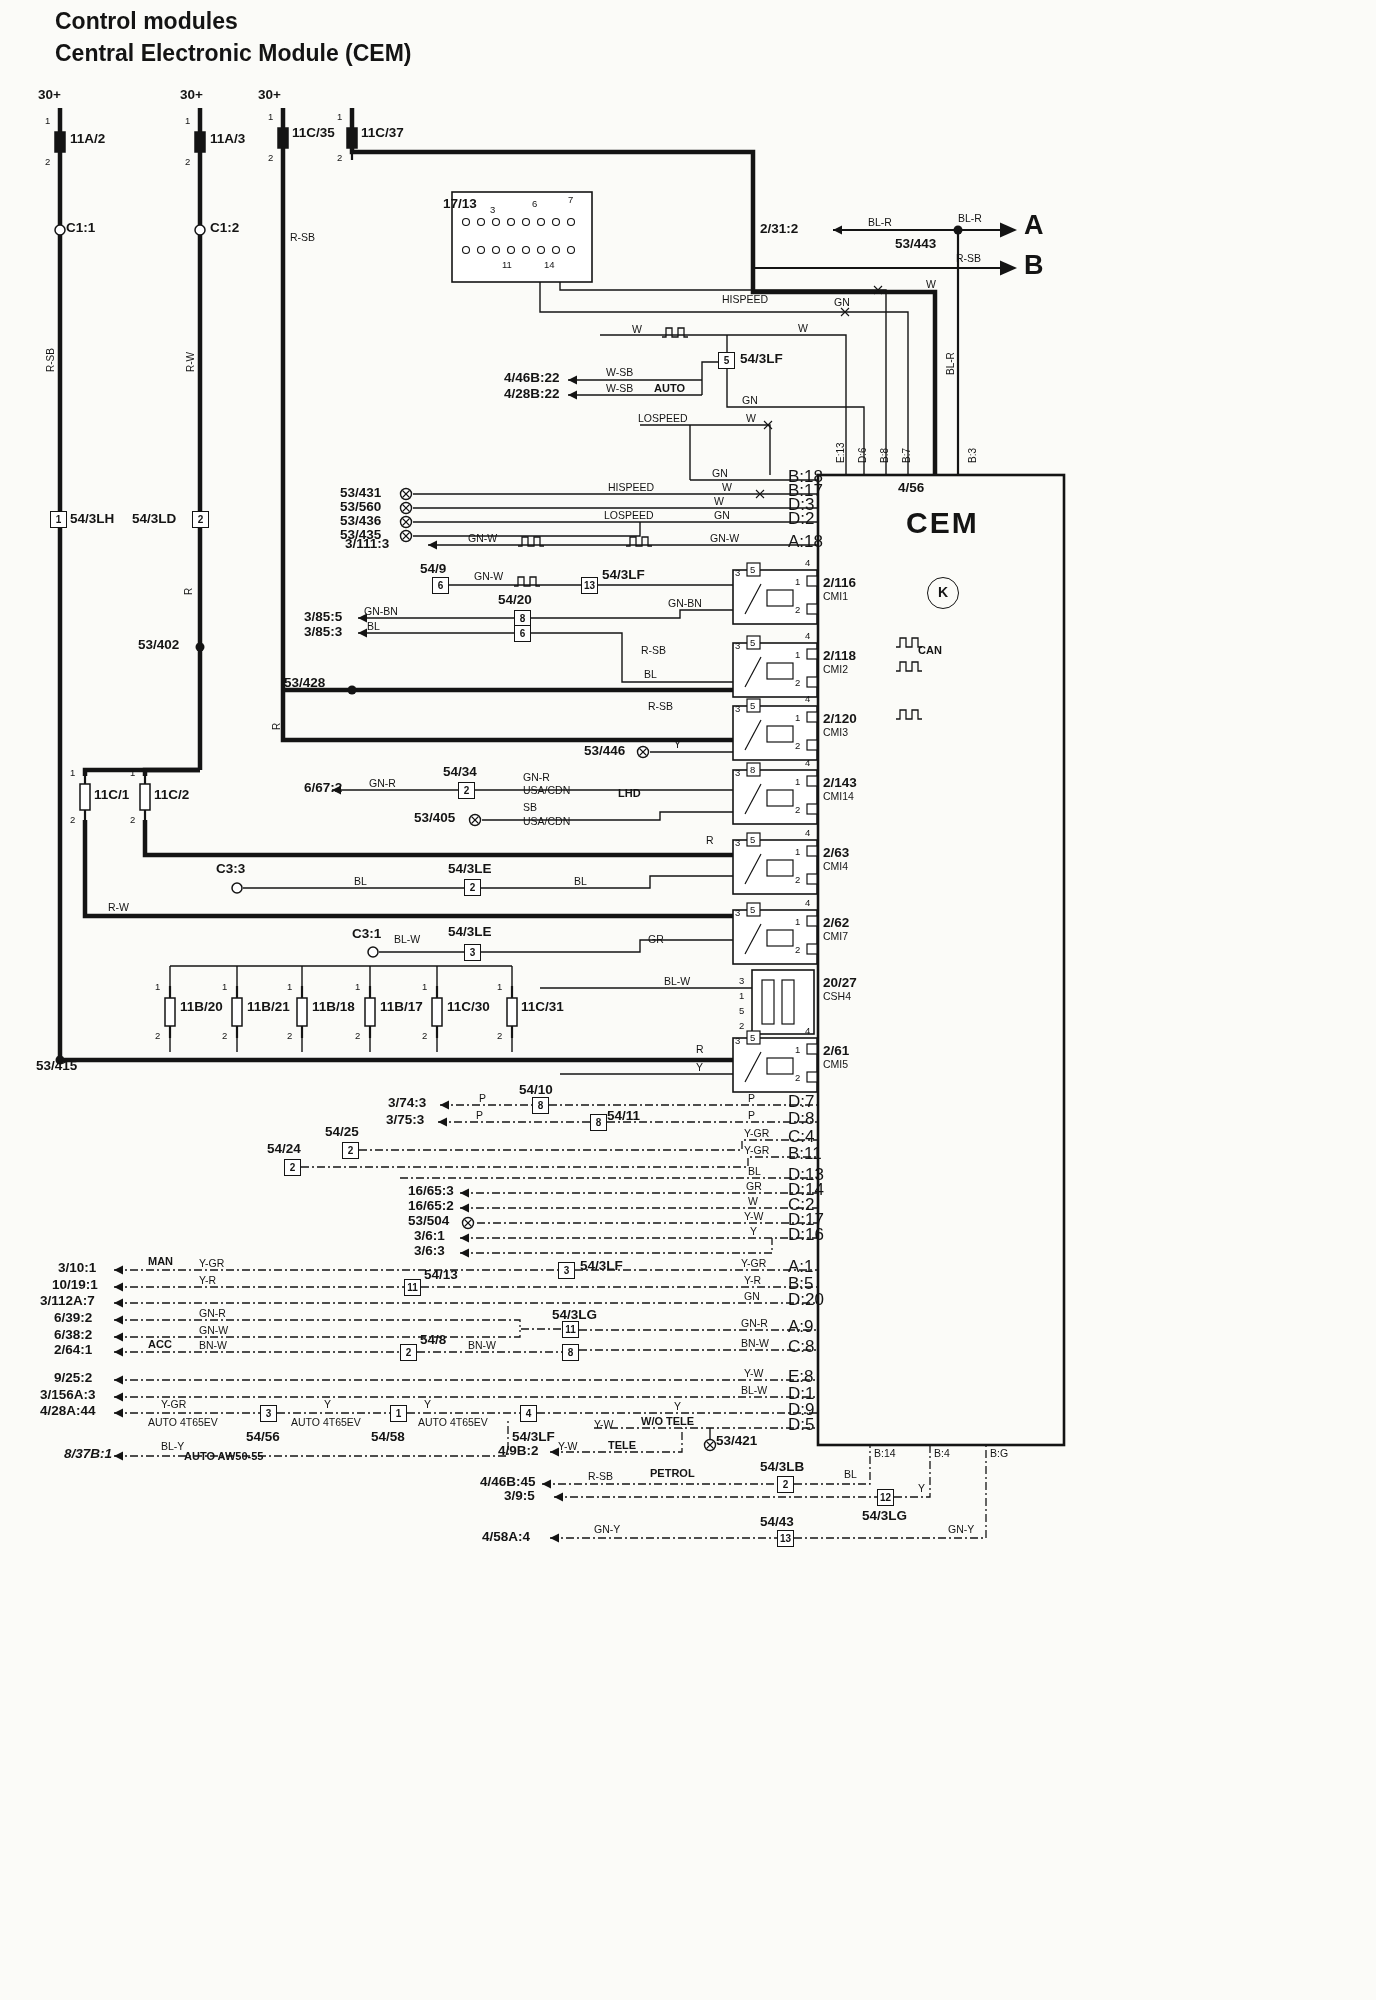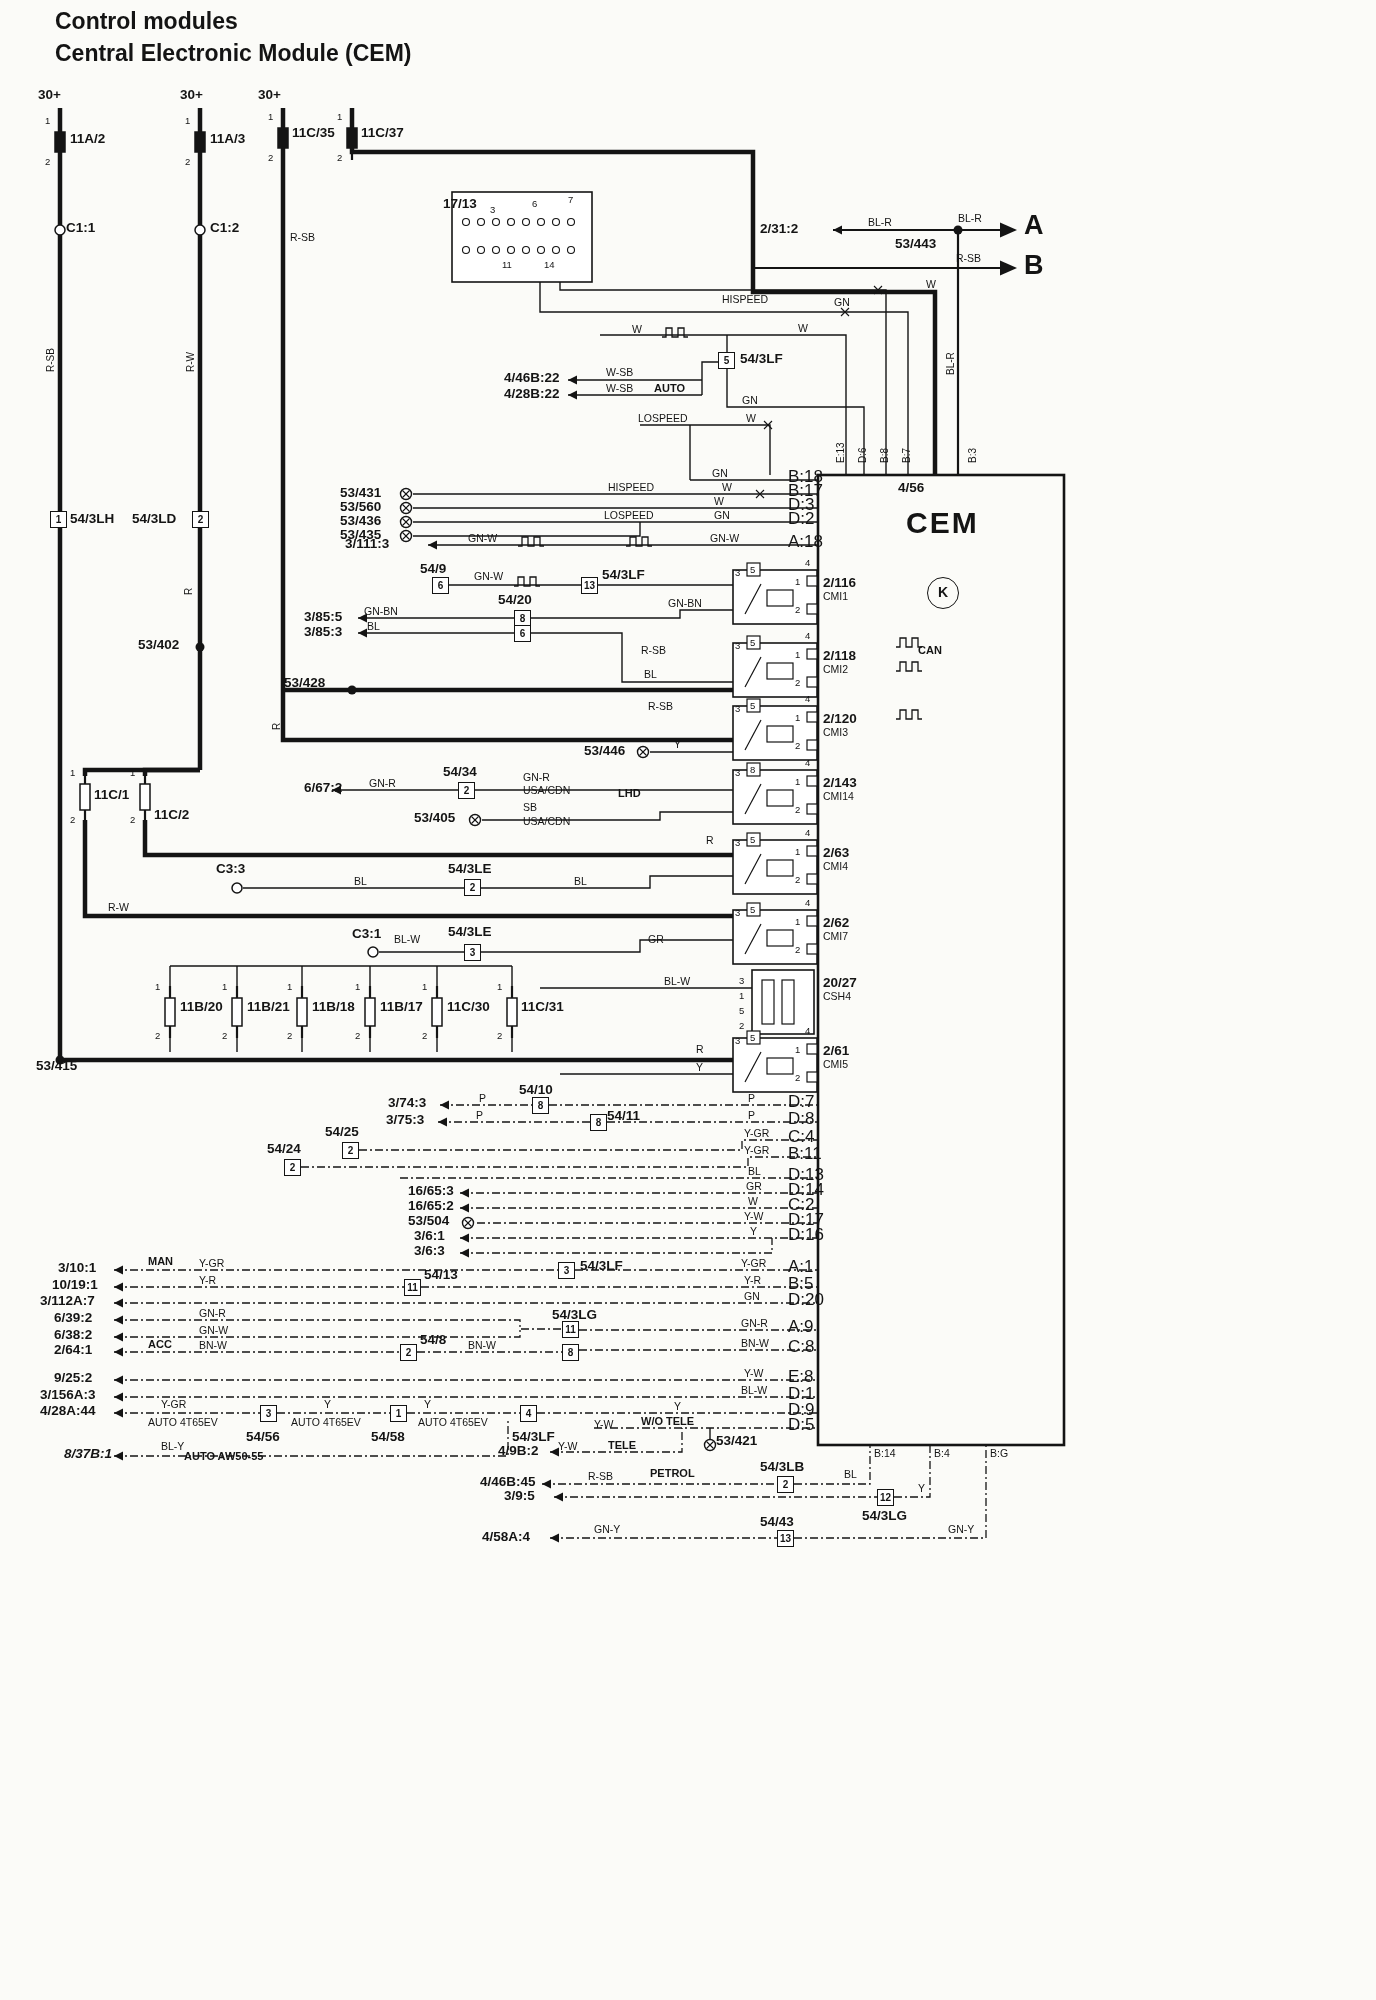--- a/index.html
+++ b/index.html
@@ -360,21 +360,21 @@
     <span class="lbl pn" style="left: 268px; top: 153px;">2</span>
     <span class="lbl ref" style="left: 292px; top: 126px;">11C/35</span>
     <span class="lbl pn" style="left: 337px; top: 112px;">1</span>
     <span class="lbl pn" style="left: 337px; top: 153px;">2</span>
     <span class="lbl ref" style="left: 361px; top: 126px; text-align: right;">11C/37</span>
     <span class="lbl pn" style="left: 70px; top: 768px;">1</span>
     <span class="lbl pn" style="left: 70px; top: 815px;">2</span>
     <span class="lbl ref" style="left: 94px; top: 788px;">11C/1</span>
     <span class="lbl pn" style="left: 130px; top: 768px;">1</span>
     <span class="lbl pn" style="left: 130px; top: 815px;">2</span>
-    <span class="lbl ref" style="left: 154px; top: 788px; margin-top: 20px;">11C/2</span>
+    <span class="lbl ref" style="left: 154px; top: 788px;">11C/2</span>
     <span class="lbl pn" style="left: 155px; top: 982px;">1</span>
     <span class="lbl pn" style="left: 155px; top: 1031px;">2</span>
     <span class="lbl ref" style="left: 180px; top: 1000px;">11B/20</span>
     <span class="lbl pn" style="left: 222px; top: 982px;">1</span>
     <span class="lbl pn" style="left: 222px; top: 1031px;">2</span>
     <span class="lbl ref" style="left: 247px; top: 1000px;">11B/21</span>
     <span class="lbl pn" style="left: 287px; top: 982px;">1</span>
     <span class="lbl pn" style="left: 287px; top: 1031px;">2</span>
     <span class="lbl ref" style="left: 312px; top: 1000px;">11B/18</span>
     <span class="lbl pn" style="left: 355px; top: 982px;">1</span>

